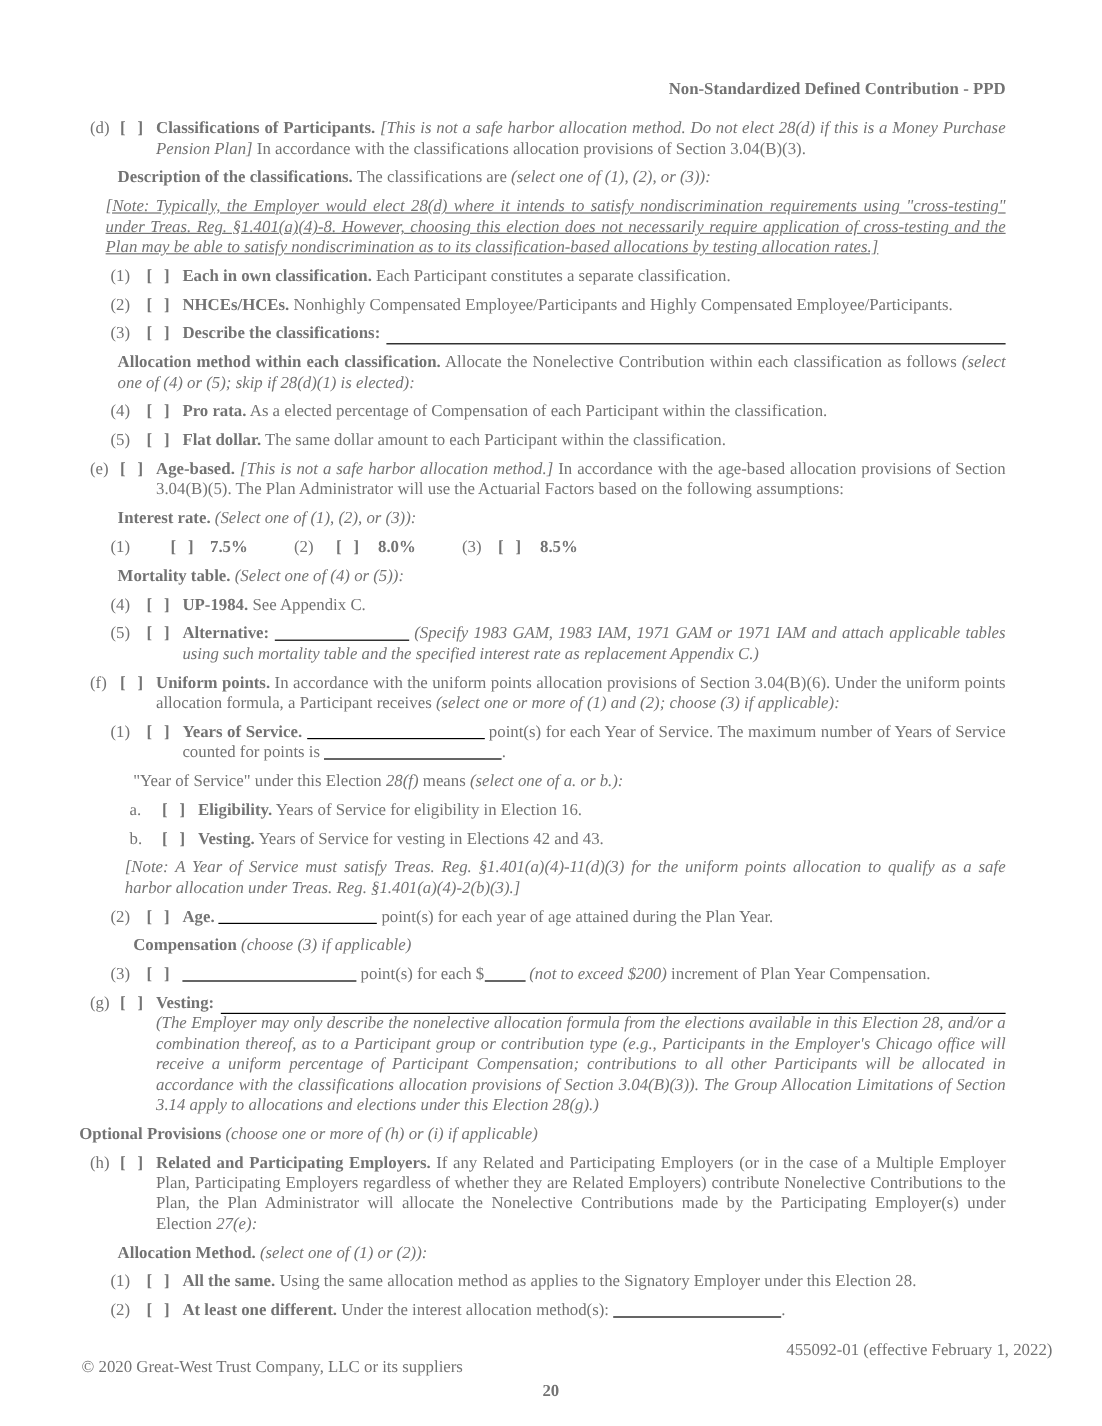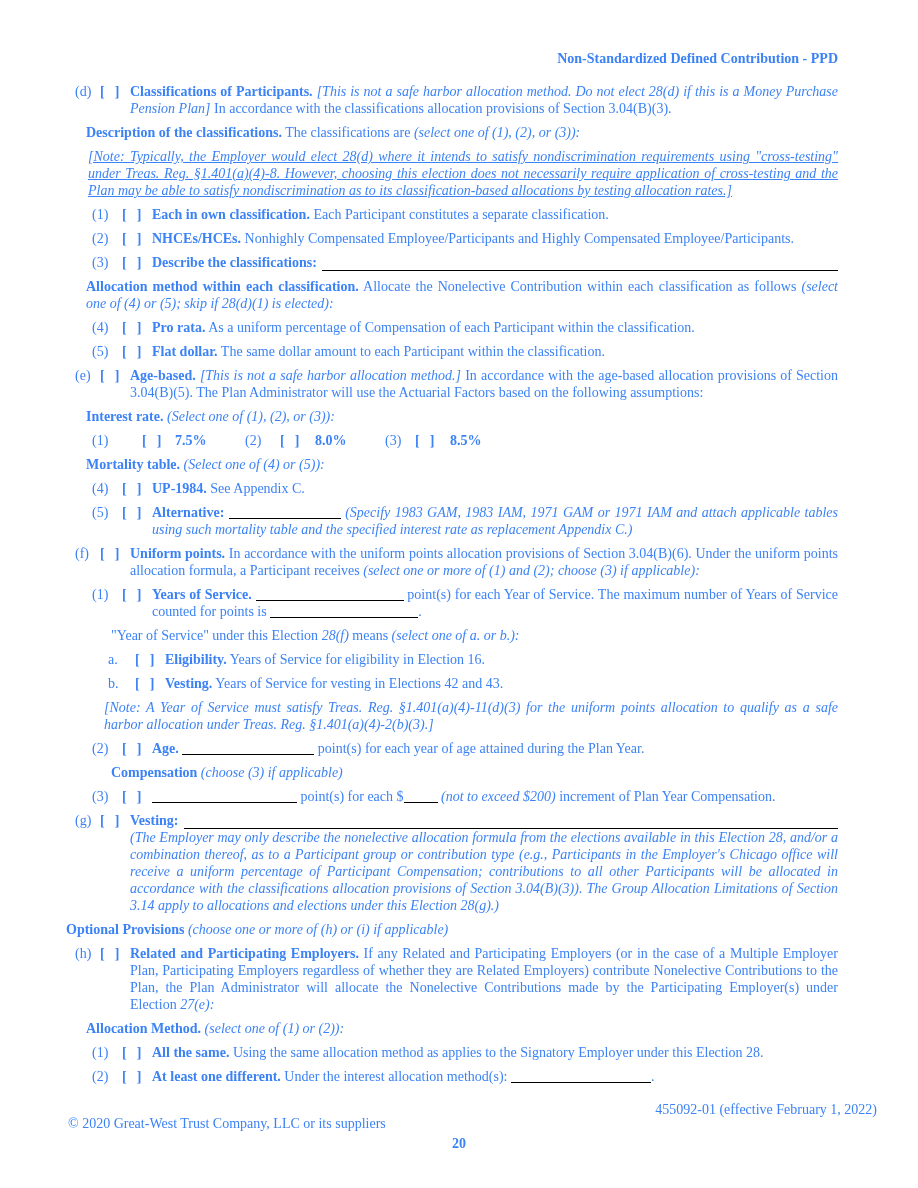--- a/index.html
+++ b/index.html
@@ -1,26 +1,26 @@
 <!DOCTYPE html>
 <html><head>
 <meta charset="utf-8">
 <style>
   html,body{margin:0;padding:0;background:#fff;}
   .page{width:918px;height:1188px;background:#fff;box-sizing:border-box;
-        font-family:"Liberation Serif",serif;font-size:14px;line-height:17px;color:#3b82f6;
-        padding-top:50px;overflow:hidden;}
+        font-family:"Liberation Serif",serif;font-size:14px;line-height:17px;color:#737373;
+        padding-top:66px;overflow:hidden;}
   .content{padding-left:66px;padding-right:80px;}
   .doc-title{font-weight:bold;text-align:right;margin-bottom:16px;}
   .blk{margin-bottom:7px;}
   .row{display:grid;}
   .row-letter{margin-left:9px;grid-template-columns:25px 30px 1fr;}
   .row-num{margin-left:26px;grid-template-columns:30px 30px 1fr;}
   .row-alpha{margin-left:42px;grid-template-columns:27px 30px 1fr;}
-  .subhead{margin-left:20px;}
+  .subhead{margin-left:32px;}
   .subhead2{margin-left:45px;}
   .note-d{margin-left:22px;text-decoration:underline;}
   .note-f{margin-left:38px;}
   .note0{margin-left:0;}
   .cb{font-weight:bold;letter-spacing:1px;white-space:nowrap;}
   b{font-weight:bold;}
   i{font-style:italic;}
   .just{text-align:justify;}
   .u{display:inline-block;border-bottom:1.5px solid #000;height:12px;vertical-align:-2px;}
   .u34{width:34px}.u112{width:112px}.u132{width:132px}
@@ -95,21 +95,21 @@
       <b>Allocation method within each classification.</b>
       <span>Allocate the Nonelective Contribution within each classification as follows</span>
       <i>(select one of (4) or (5); skip if 28(d)(1) is elected):</i>
     </div>
 
     <div class="blk row row-num">
       <span>(4)</span>
       <span class="cb">[&nbsp;&nbsp;]</span>
       <div class="txt">
         <b>Pro rata.</b>
-        <span>As a uniform percentage of Compensation of each Participant within the classification.</span>
+        <span>As a elected percentage of Compensation of each Participant within the classification.</span>
       </div>
     </div>
 
     <div class="blk row row-num">
       <span>(5)</span>
       <span class="cb">[&nbsp;&nbsp;]</span>
       <div class="txt">
         <b>Flat dollar.</b>
         <span>The same dollar amount to each Participant within the classification.</span>
       </div>

